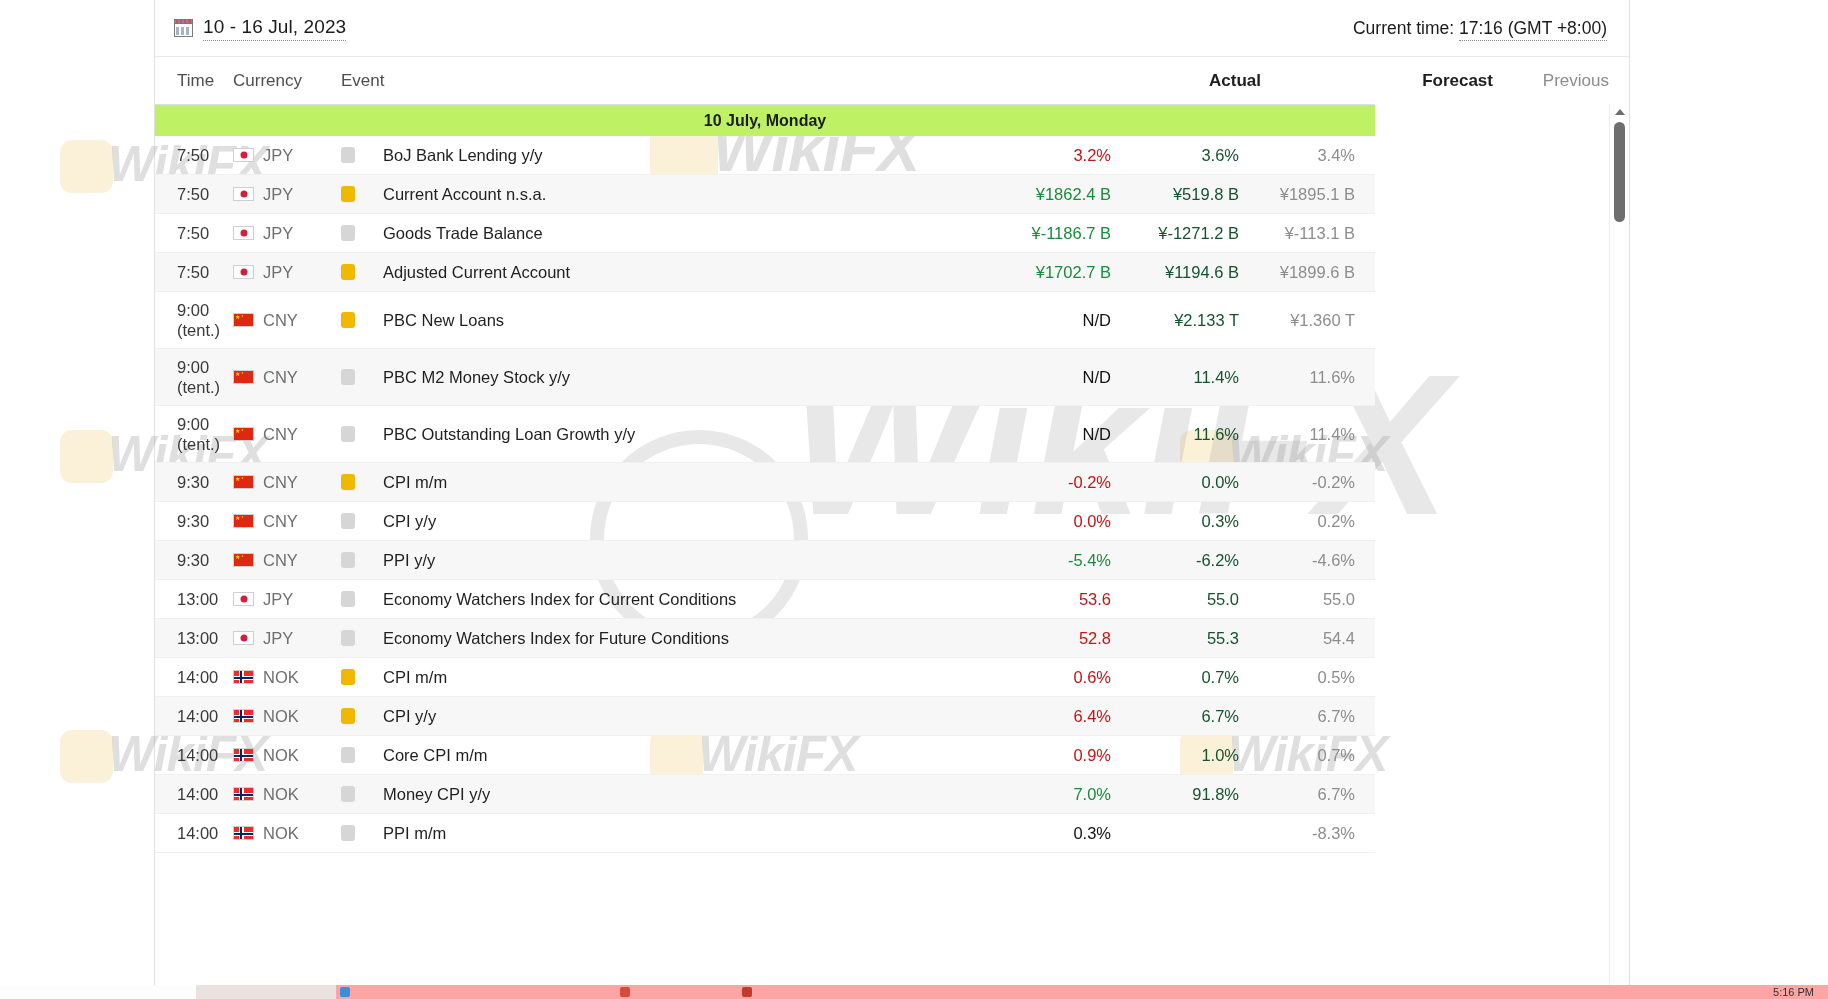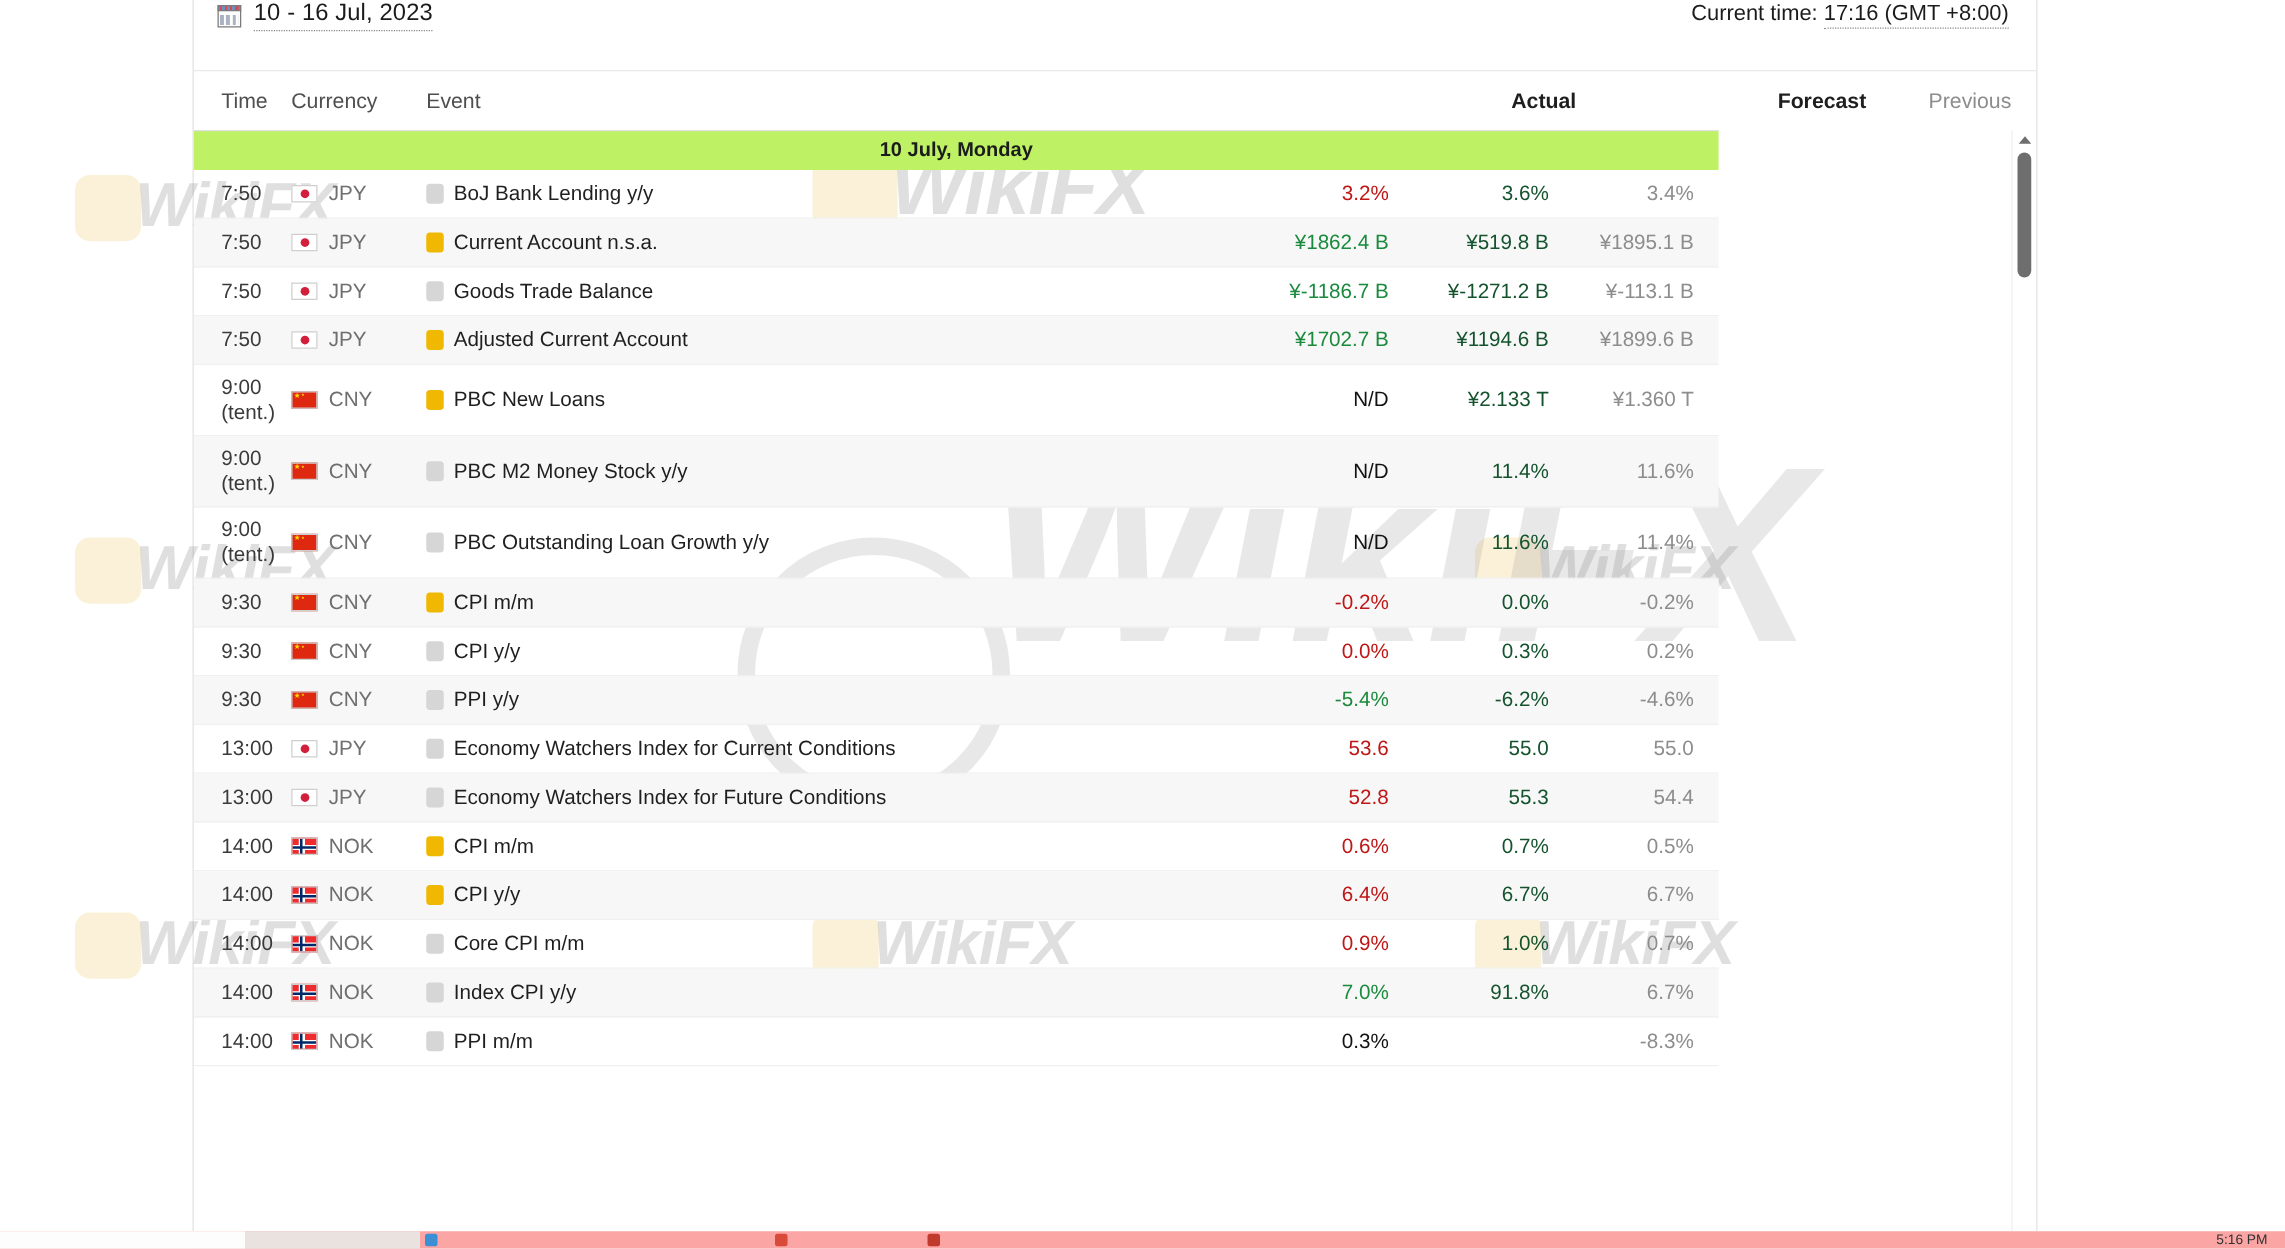--- a/index.html
+++ b/index.html
@@ -21,21 +21,21 @@
     background:#ffffff;
     border-left:1px solid #e2e2e2;
     border-right:1px solid #e2e2e2;
     box-sizing:border-box;
     overflow:hidden;
   }
 
   
   .toolbar{
     height:57px;box-sizing:border-box;
-    display:flex;align-items:flex-start;justify-content:space-between;
+    display:flex;align-items:center;justify-content:space-between;
     padding:0 22px 0 19px;
     border-bottom:1px solid #e9e9e9;
     position:relative;z-index:5;background:transparent;gap:38px;
   }
   .date-picker{display:flex;align-items:center;gap:10px;cursor:pointer;}
   .cal-icon{width:19px;height:18px;position:relative;display:inline-block;}
   .cal-icon .cal-top{position:absolute;left:0;top:0;width:19px;height:5px;background:#6f8ec4;border:1px solid #7a7a7a;box-sizing:border-box;}
   .cal-icon .cal-body{position:absolute;left:0;top:4px;width:19px;height:14px;background:#fdfdfd;border:1px solid #7a7a7a;box-sizing:border-box;}
   .cal-icon .cal-dots{position:absolute;left:2px;top:8px;width:15px;height:8px;
      background:
@@ -76,21 +76,21 @@
   .row{
     display:flex;align-items:center;
     min-height:38px;font-size:16.5px;color:#2b2b2b;
     border-bottom:1px solid #f0f0f0;
   }
   .row.alt{background:#f7f7f7;}
   .row.tall{min-height:56px;}
   .cell-time{width:78px;padding-left:22px;box-sizing:border-box;color:#3a3a3a;line-height:1.22;}
   .cell-time .tent{display:block;}
   .cell-cur{width:108px;display:flex;align-items:center;gap:9px;color:#6f6f6f;}
-  .cell-event{flex:1;display:flex;align-items:center;gap:8px;}
+  .cell-event{flex:1;display:flex;align-items:center;gap:28px;}
   .ev-label{color:#1f1f1f;}
   .cell-actual{width:120px;text-align:right;font-weight:normal;}
   .cell-forecast{width:128px;text-align:right;color:#14532d;}
   .cell-prev{width:136px;text-align:right;color:#8d8d8d;padding-right:20px;box-sizing:border-box;}
 
   .v-red{color:#bf1616;}
   .v-green{color:#1a8a3d;}
   .v-black{color:#121212;}
 
   
@@ -446,21 +446,21 @@
               <span class="flag no">
                 <span class="hbar"></span>
                 <span class="vbar"></span>
                 <span class="hbar2"></span>
                 <span class="vbar2"></span>
               </span>
               <span>NOK</span>
             </div>
             <div class="cell-event">
               <span class="imp low"></span>
-              <span class="ev-label">Index CPI y/y</span>
+              <span class="ev-label">Money CPI y/y</span>
             </div>
             <div class="cell-actual v-green">7.0%</div>
             <div class="cell-forecast">91.8%</div>
             <div class="cell-prev">6.7%</div>
           </div>
           <div class="row">
             <div class="cell-time"><span>14:00</span></div>
             <div class="cell-cur">
               <span class="flag no">
                 <span class="hbar"></span>

